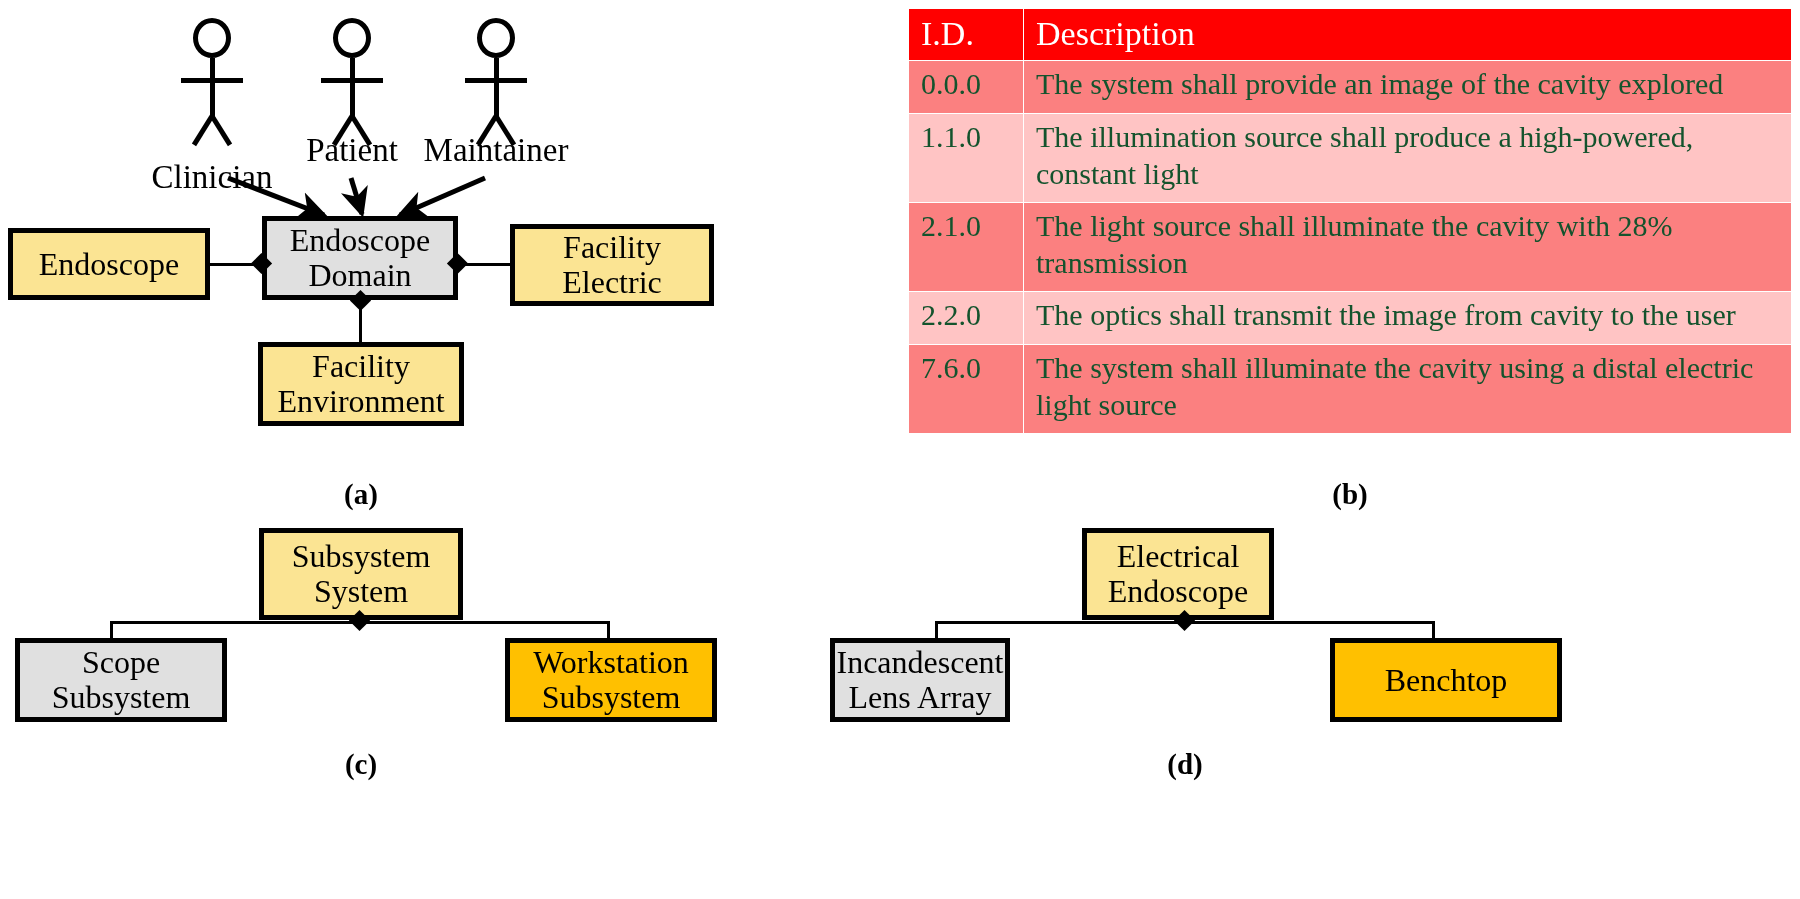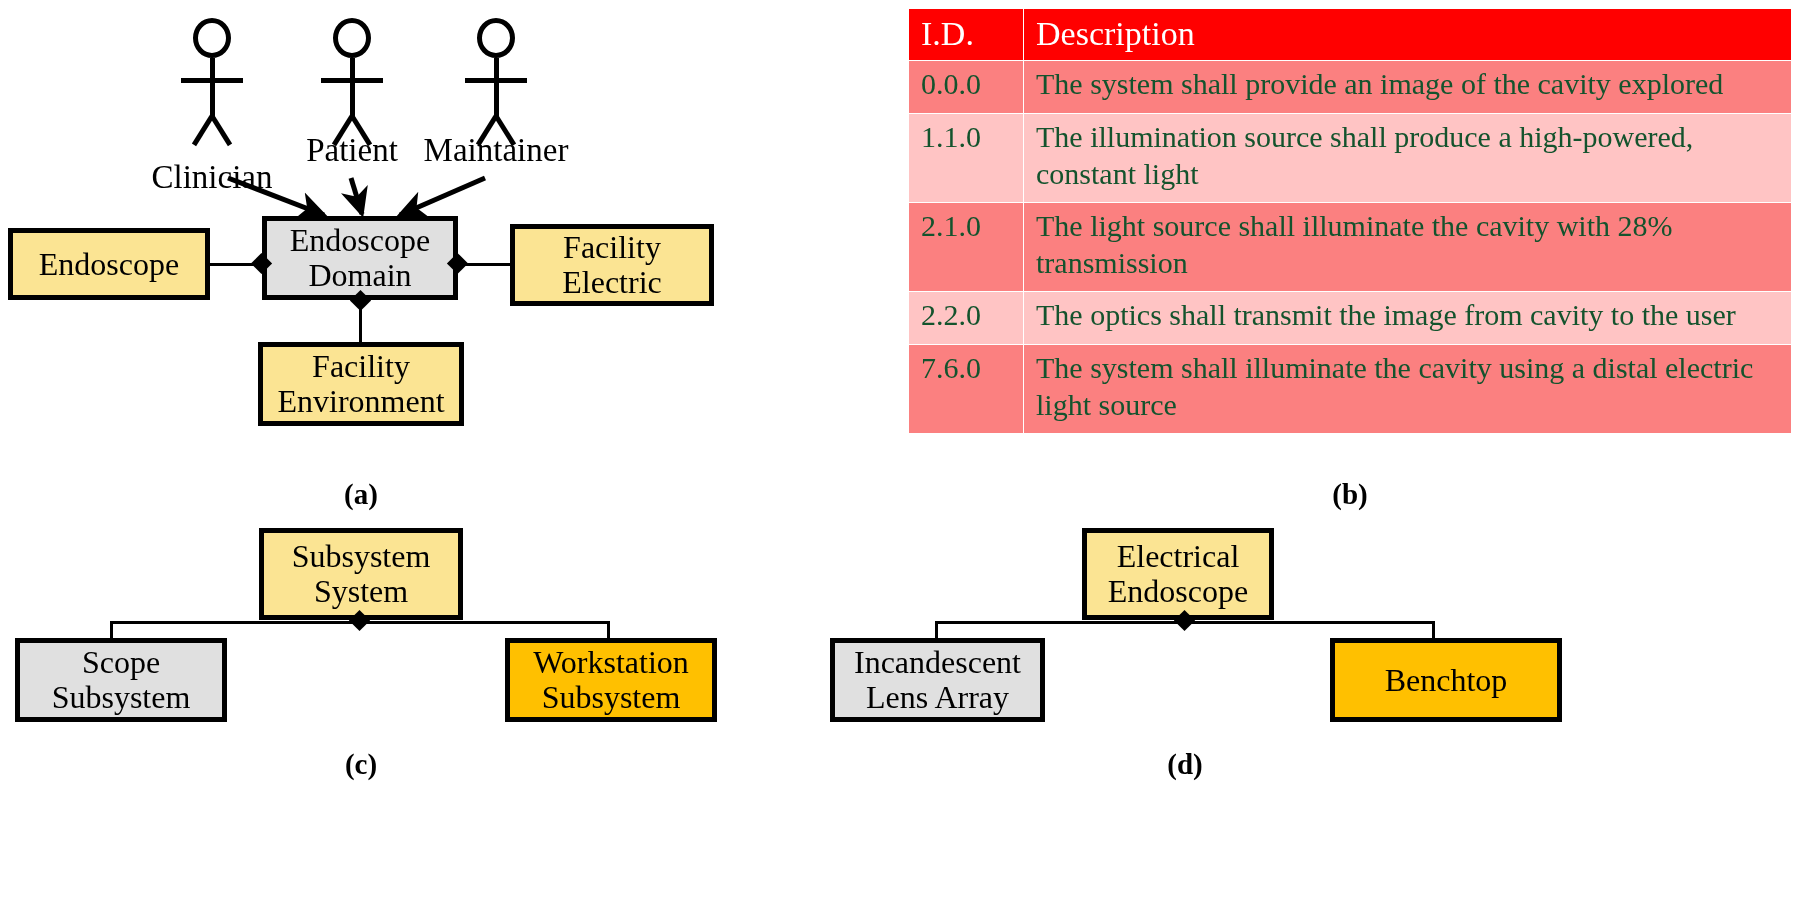--- a/index.html
+++ b/index.html
@@ -278,20 +278,20 @@
   <div class="caption" style="left:316px; top:748px; width:90px;">(c)</div>
 
   <div class="ln hline" style="left:935px; top:621px; width:500px;"></div>
   <div class="ln vline" style="left:935px; top:621px; height:20px;"></div>
   <div class="ln vline" style="left:1432px; top:621px; height:20px;"></div>
   <div class="diamond" style="left:1177px; top:613px;"></div>
 
   <div class="node yellow" style="left:1082px; top:528px; width:192px; height:92px;">Electrical
 Endoscope</div>
 
-  <div class="node grey" style="left:830px; top:638px; width:215px; height:84px;">Incandescent
+  <div class="node grey" style="left:830px; top:638px; width:180px; height:84px;">Incandescent
 Lens Array</div>
 
   <div class="node orange" style="left:1330px; top:638px; width:232px; height:84px;">Benchtop</div>
 
   <div class="caption" style="left:1140px; top:748px; width:90px;">(d)</div>
 
 </div>
 
 </body></html>

